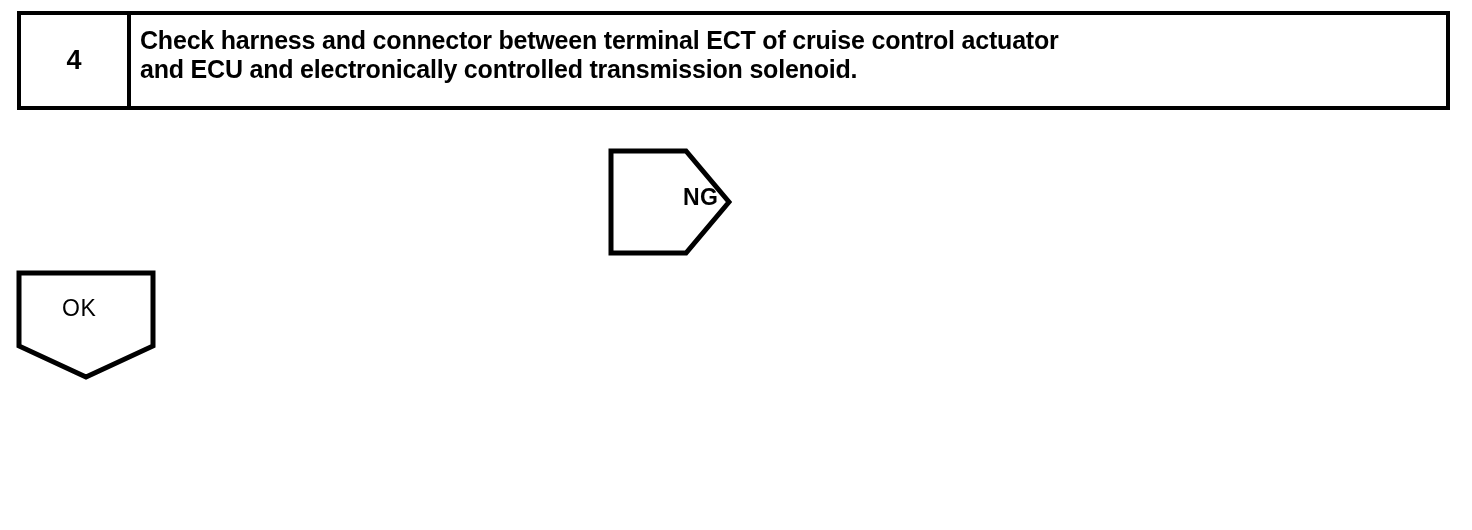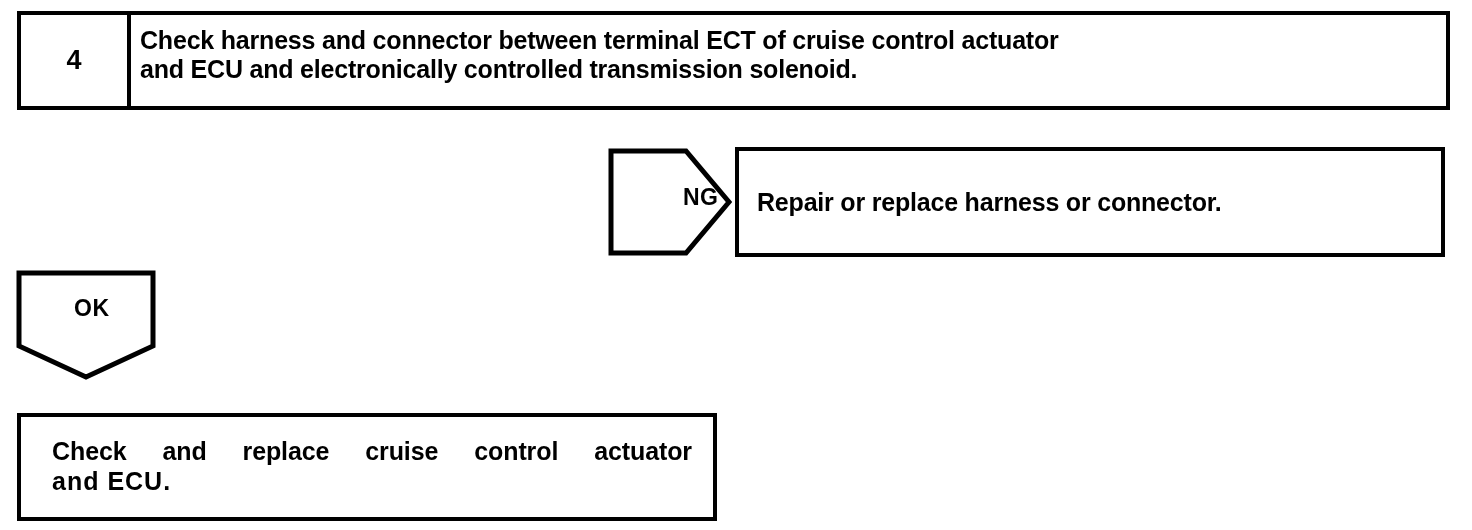--- a/index.html
+++ b/index.html
@@ -114,24 +114,24 @@
     width: 140px;
     height: 110px;
   }
   .ok-shape svg {
     display: block;
     width: 140px;
     height: 110px;
   }
   .ok-label {
     position: absolute;
-    left: 74px;
+    left: 62px;
     top: 297px;
     font-size: 23px;
-    font-weight: bold;
+    font-weight: normal;
     line-height: 1;
     letter-spacing: 0.5px;
   }
 
   
   .final-box {
     position: absolute;
     left: 17px;
     top: 413px;
     width: 700px;
@@ -175,31 +175,22 @@
     </div>
   </div>
 
   <div class="ng-shape">
     <svg viewBox="0 0 124 108" xmlns="http://www.w3.org/2000/svg">
       <polygon points="3,3 78,3 121,54 78,105 3,105" fill="#ffffff" stroke="#000000" stroke-width="5" stroke-linejoin="miter"></polygon>
     </svg>
   </div>
   <span class="ng-label">NG</span>
 
-  <div class="repair-box">
-    <div class="repair-text">Repair or replace harness or connector.</div>
-  </div>
 
   <div class="ok-shape">
     <svg viewBox="0 0 140 110" xmlns="http://www.w3.org/2000/svg">
       <polygon points="3,3 137,3 137,76 70,107 3,76" fill="#ffffff" stroke="#000000" stroke-width="5" stroke-linejoin="miter"></polygon>
     </svg>
   </div>
   <span class="ok-label">OK</span>
 
-  <div class="final-box">
-    <div class="final-text">
-      <span class="line1">Check and replace cruise control actuator</span>
-      <span class="line2">and ECU.</span>
-    </div>
-  </div>
 
 </div>
 
 </body></html>

